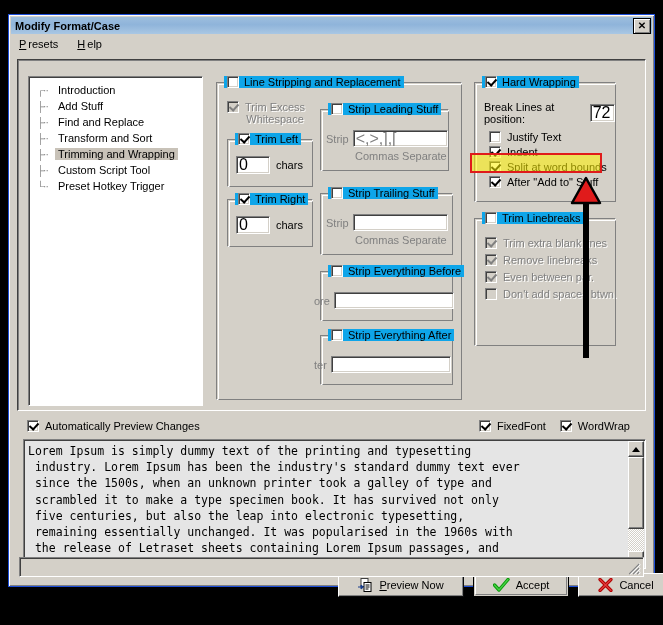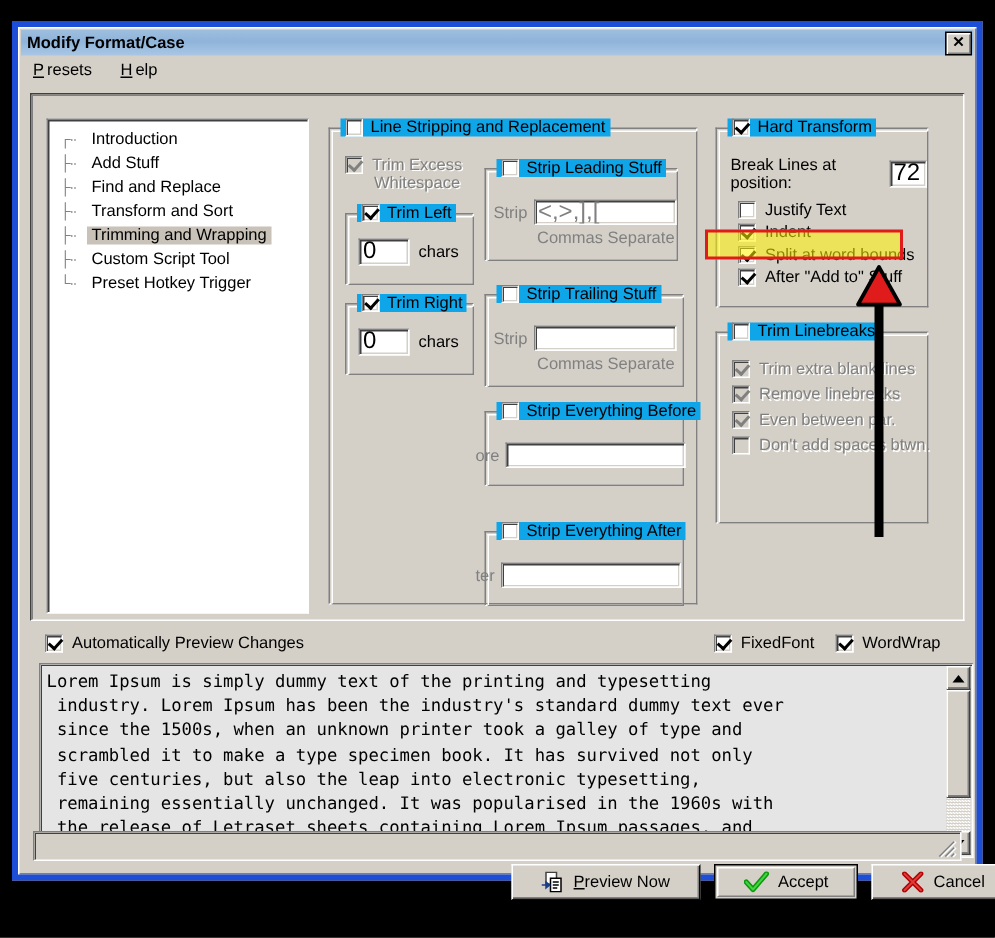--- a/index.html
+++ b/index.html
@@ -1,21 +1,21 @@
 <!DOCTYPE html>
 <html><head>
 <meta charset="utf-8">
 <style>
   html,body{margin:0;padding:0;background:#000;}
   body{width:663px;height:625px;overflow:hidden;
        font-family:"Liberation Sans",sans-serif;font-size:11px;color:#000;}
 
   
   .window{position:absolute;left:8px;top:14px;width:647px;height:573px;
-          background:#d4d0c8;border:4px solid #1d4ed8;
+          background:#d4d0c8;border:1px solid #1d4ed8;
           box-shadow:inset 1px 1px 0 #fff, inset -1px -1px 0 #808080;
           box-sizing:border-box;}
   .titlebar{height:17px;margin:2px;display:flex;align-items:center;
             background:linear-gradient(to bottom,#9dbede 0%,#8fb4da 45%,#a9c7e4 100%);
             padding:0 1px 0 4px;}
   .title-text{flex:1;font-weight:bold;font-size:11px;color:#000;letter-spacing:0px;}
   .close-btn{width:16px;height:14px;background:#d4d0c8;
              border:1px solid #000;
              box-shadow:inset 1px 1px 0 #fff, inset -1px -1px 0 #808080;
              display:flex;align-items:center;justify-content:center;
@@ -229,36 +229,36 @@
           <div class="grp-title">
             <span class="cb"></span>
             <span>Strip Everything Before</span>
           </div>
           <div style="position:absolute;left:-7px;top:20px;display:flex;align-items:center;gap:4px;z-index:4;">
             <span class="lbl-dim">ore</span>
             <span class="inp" style="width:120px;height:17px;"></span>
           </div>
         </div>
 
-        <div class="grp" style="left:103px;top:268px;width:133px;height:50px;z-index:4;">
+        <div class="grp" style="left:103px;top:252px;width:133px;height:50px;z-index:4;">
           <div class="grp-title">
             <span class="cb"></span>
             <span>Strip Everything After</span>
           </div>
           <div style="position:absolute;left:-7px;top:20px;display:flex;align-items:center;gap:4px;z-index:4;">
             <span class="lbl-dim">ter</span>
             <span class="inp" style="width:120px;height:17px;"></span>
           </div>
         </div>
       </div>
 
       <div class="grp" style="left:456px;top:22px;width:142px;height:120px;">
         <div class="grp-title">
           <span class="cb on"></span>
-          <span>Hard Transform</span>
+          <span>Hard Wrapping</span>
         </div>
 
         <div style="position:absolute;left:9px;top:18px;display:flex;align-items:center;gap:5px;z-index:4;">
           <span>Break Lines at position:</span>
           <span class="inp" style="width:28px;height:18px;">72</span>
         </div>
 
         <div style="position:absolute;left:14px;top:48px;z-index:4;display:flex;flex-direction:column;gap:3px;">
           <div class="cbrow">
             <span class="cb"></span>

